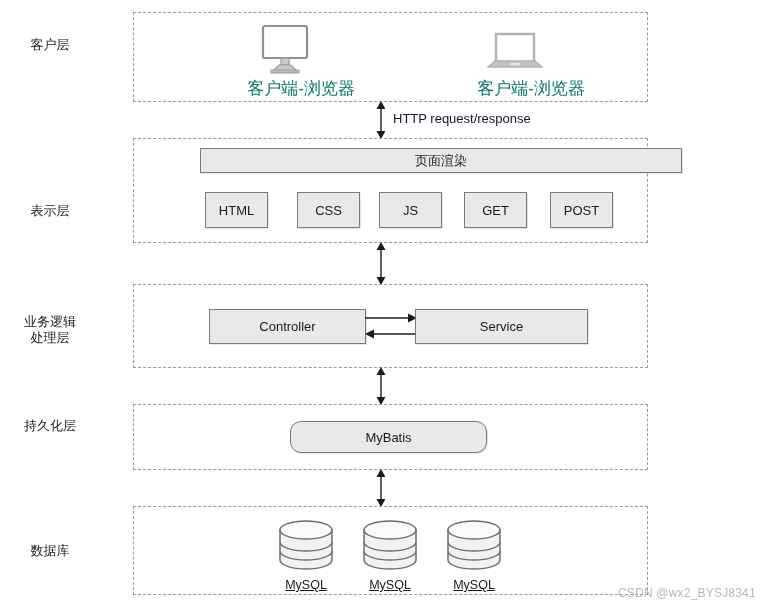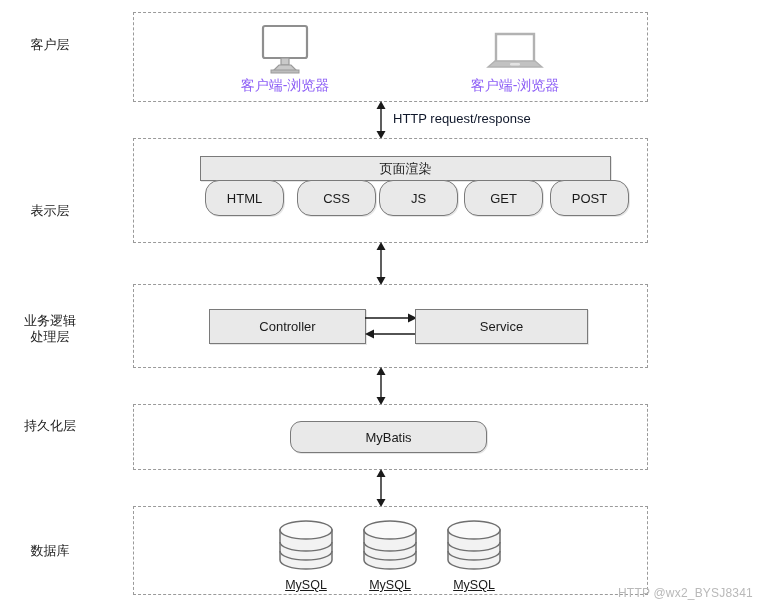--- a/index.html
+++ b/index.html
@@ -52,24 +52,25 @@
 
   
   .client-label { top: 37px; }
 
   .device {
     position: absolute;
     text-align: center;
     width: 140px;
   }
   .device-caption {
-    font-size: 14px;
-    color: #8b5cf6;
+    font-size: 17px;
+    color: #0f766e;
     margin-top: 3px;
     white-space: nowrap;
+    text-align: right;
   }
   #device-desktop { left: 215px; top: 22px; }
   #device-laptop  { left: 445px; top: 28px; }
 
   .icon-wrap {
     height: 52px;
     display: flex;
     align-items: flex-end;
     justify-content: center;
   }
@@ -105,30 +106,30 @@
     display: flex;
     align-items: center;
     justify-content: center;
     font-size: 13px;
     color: #1a1a1a;
     box-shadow: 1px 1px 0 rgba(0,0,0,0.10);
   }
 
   
   .present-label { top: 203px; }
-  #box-render { left: 200px; top: 156px; width: 411px; height: 25px; }
-  .tagbox { top: 180px; width: 79px; height: 36px; border-radius: 14px; }
+  #box-render { left: 200px; top: 148px; width: 482px; height: 25px; }
+  .tagbox { top: 192px; width: 63px; height: 36px; }
   #box-html { left: 205px; }
   #box-css  { left: 297px; }
   #box-js   { left: 379px; }
   #box-get  { left: 464px; }
   #box-post { left: 550px; }
 
   
-  .business-label { top: 314px; font-family: Liberation Mono, monospace; }
+  .business-label { top: 314px; }
   #box-controller { left: 209px; top: 309px; width: 157px; height: 35px; }
   #box-service    { left: 415px; top: 309px; width: 173px; height: 35px; }
   .harrows {
     position: absolute;
     left: 365px;
     top: 309px;
     width: 52px;
     height: 35px;
   }
   .harrows svg { display: block; }
@@ -293,15 +294,15 @@
   <div class="db-unit" id="db-3">
     <svg width="64" height="54" viewBox="0 0 64 54">
       <path d="M6 12 L6 42 C6 47 17.6 51 32 51 C46.4 51 58 47 58 42 L58 12 Z" fill="#f2f2f2" stroke="#6f6f6f" stroke-width="1.5"></path>
       <ellipse cx="32" cy="12" rx="26" ry="9" fill="#fafafa" stroke="#6f6f6f" stroke-width="1.5"></ellipse>
       <path d="M6 24 C6 29 17.6 33 32 33 C46.4 33 58 29 58 24" fill="none" stroke="#6f6f6f" stroke-width="1.4"></path>
       <path d="M6 33 C6 38 17.6 42 32 42 C46.4 42 58 38 58 33" fill="none" stroke="#6f6f6f" stroke-width="1.4"></path>
     </svg>
     <div class="db-caption">MySQL</div>
   </div>
 
-  <div class="watermark">HTTP @wx2_BYSJ8341</div>
+  <div class="watermark">CSDN @wx2_BYSJ8341</div>
 
 </div>
 
 </body></html>

